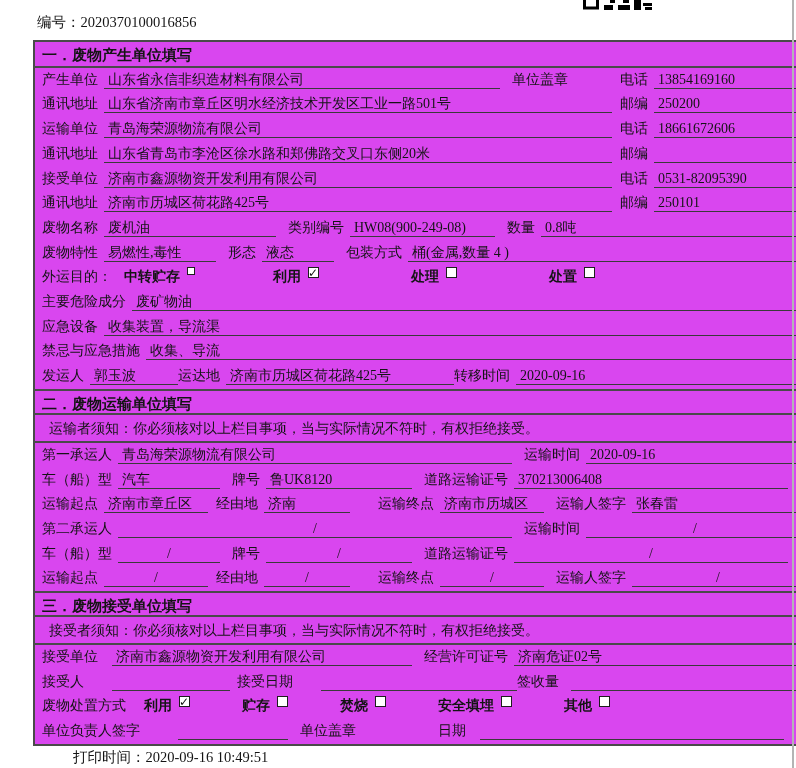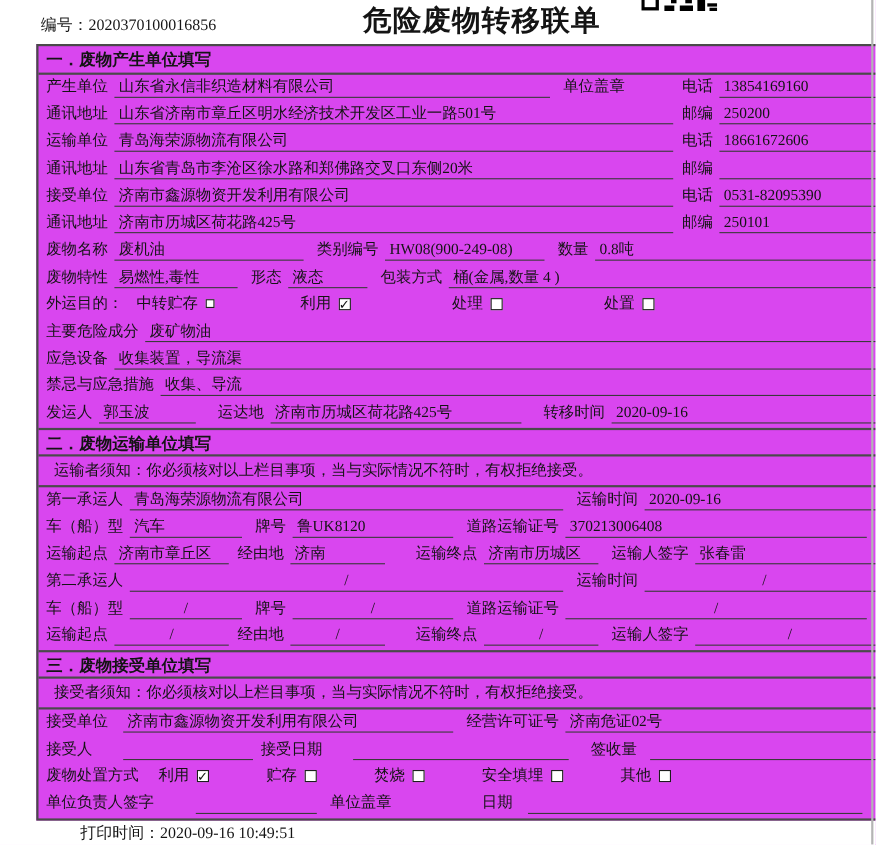--- a/index.html
+++ b/index.html
@@ -36,46 +36,45 @@
     border-bottom:2px solid #4a4a4a; font-size:14px; white-space:nowrap;
   }
   .frow { flex:1; display:flex; align-items:flex-end; padding:0 7px 4px 7px; min-height:0; }
   .lbl { white-space:nowrap; line-height:19px; flex:none; }
   .uv {
     border-bottom:1.2px solid #3a3a3a; padding:0 4px; margin-left:6px;
     white-space:nowrap; overflow:hidden; height:19px; line-height:19px; flex:none;
   }
   .f1 { flex:1 1 auto; }
   .ctr { text-align:center; }
-  .ml8 { margin-left:8px; } .ml12 { margin-left:12px; } .ml20 { margin-left:20px; }
+  .ml8 { margin-left:8px; } .ml12 { margin-left:12px; } .ml20 { }
   .rv150 { width:150px; }
 
   
-  .opt { display:flex; align-items:center; line-height:19px; }
+  .opt { display:flex; align-items:flex-start; line-height:19px;font-weight:bold; }
   .cb {
     display:inline-block; width:11px; height:11px; border:1.5px solid #1d1d1d;
     margin-left:7px; position:relative; background:#fff; flex:none;
   }
   .cb.small { width:8px; height:8px; margin-bottom:1px; }
   .cb.checked::after {
     content:"\2713"; position:absolute; left:-1px; top:-4px; font-size:12px; color:#111;
     font-family:"DejaVu Sans","Liberation Sans",sans-serif;
   }
 
   
   .print-time { position:absolute; left:37px; top:748px; font-size:14.5px; white-space:nowrap;margin-left:36px; }
 </style>
 </head>
 <body>
 
 <div class="page">
 
   <div class="doc-header">
     <div class="serial"><span>编号：</span><span>2020370100016856</span></div>
-    <div class="doc-title">危险废物转移联单</div>
     <svg class="qr-frag" width="69" height="12" viewBox="0 0 69 12">
       <rect x="1.5" y="-3" width="13" height="11" fill="none" stroke="#000" stroke-width="3"></rect>
       <rect x="21" y="5" width="9" height="5" fill="#000"></rect>
       <rect x="27" y="0" width="5" height="3" fill="#000"></rect>
       <rect x="35" y="5" width="12" height="5" fill="#000"></rect>
       <rect x="40" y="0" width="6" height="3" fill="#000"></rect>
       <rect x="51" y="0" width="7" height="10" fill="#000"></rect>
       <rect x="60" y="3" width="9" height="3" fill="#000"></rect>
       <rect x="62" y="7" width="7" height="3" fill="#000"></rect>
     </svg>

